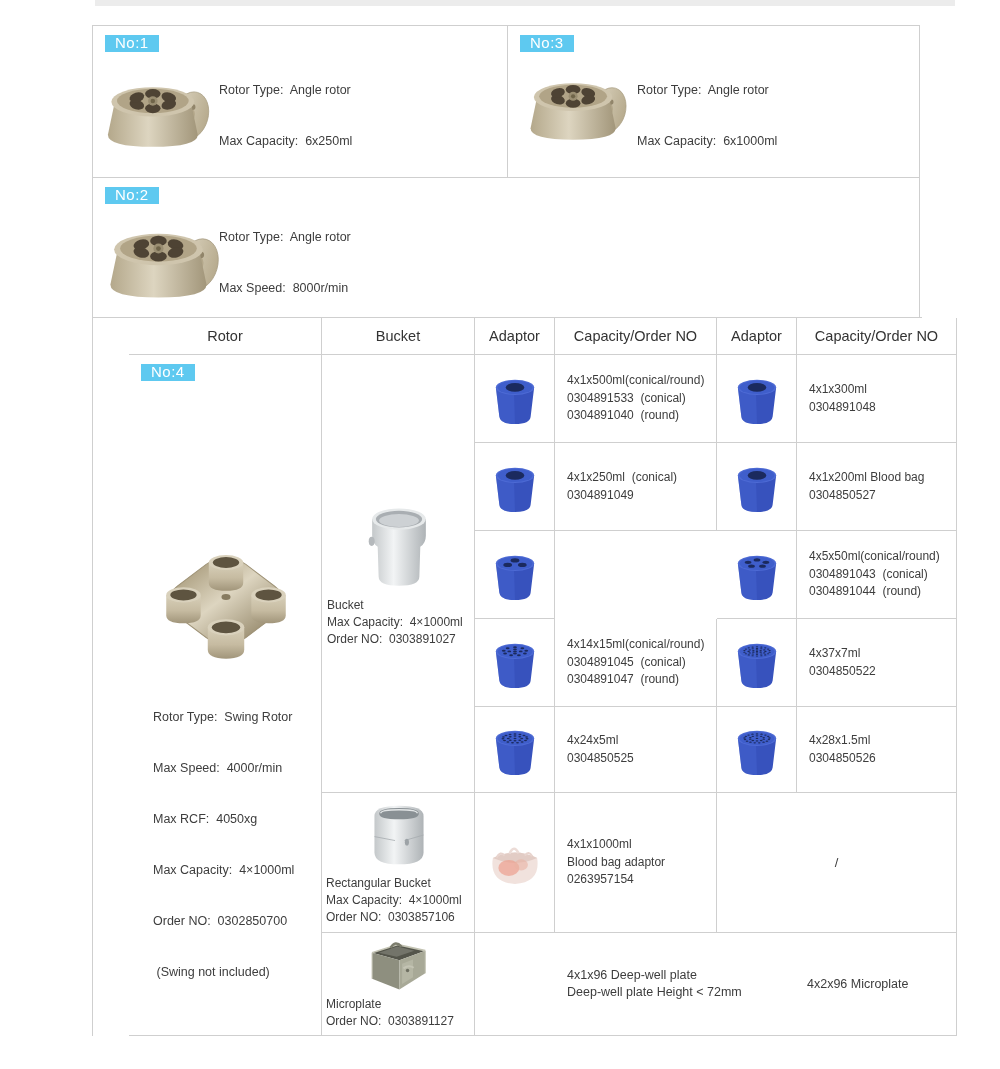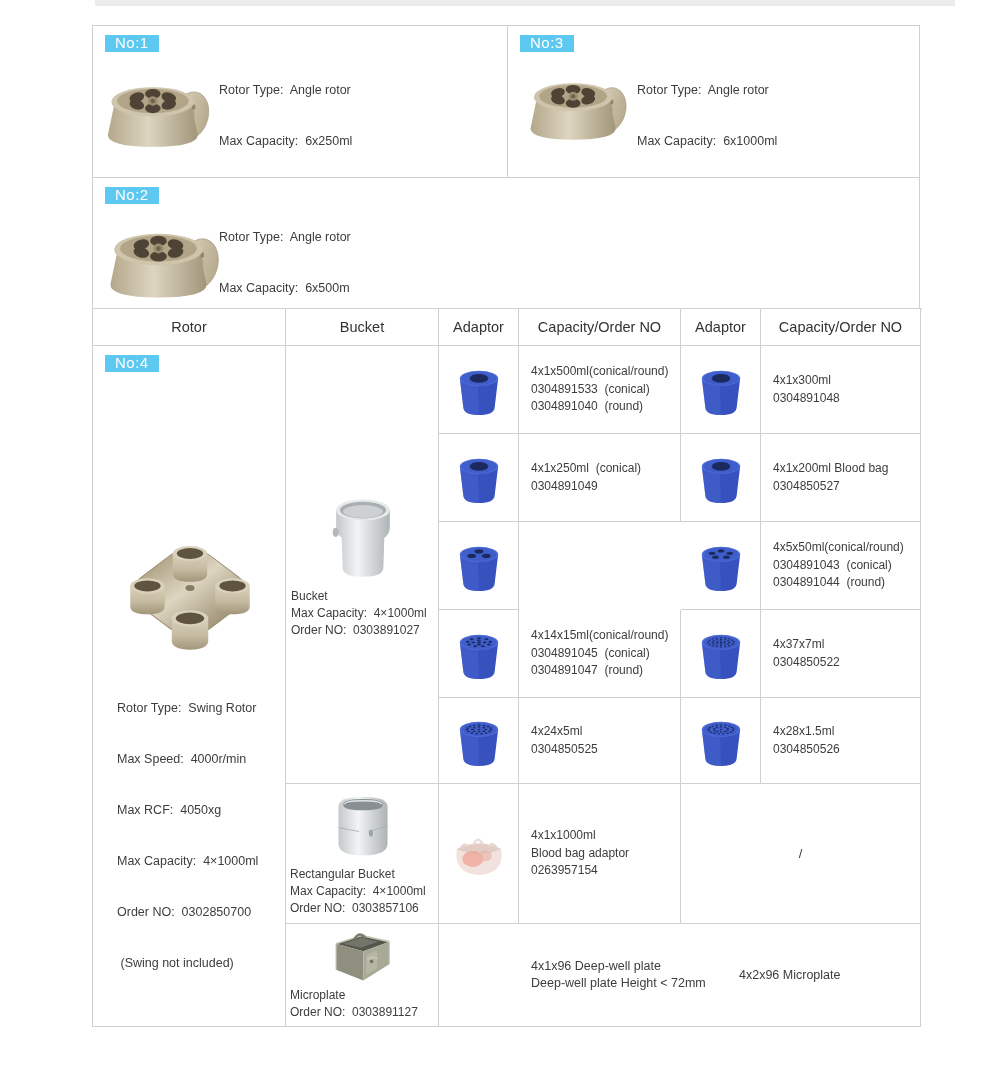--- a/index.html
+++ b/index.html
@@ -8,33 +8,33 @@
   .top-bar { position:absolute; left:95px; top:0; width:860px; height:6px; background:#ececec; }
   .info-box { position:absolute; border:1px solid #cfcfcf; background:#fff; }
   #box-no1 { left:92px; top:25px; width:416px; height:153px; }
   #box-no3 { left:507px; top:25px; width:413px; height:153px; }
   #box-no2 { left:92px; top:177px; width:828px; height:148px; }
   .badge { position:absolute; left:12px; top:9px; background:#5ec9f0; color:#fff; font-size:15px; line-height:14px; padding:1px 10px 2px; letter-spacing:.5px; }
   .specs { position:absolute; font-size:12.5px; line-height:17px; white-space:pre-wrap; }
   .pic { position:absolute; }
   .pic svg { width:100%; height:100%; display:block; }
 
-  .spec-table { position:absolute; left:92px; top:308px; width:830px;
+  .spec-table { position:absolute; left:92px; top:317px; width:830px;
     border-top:1px solid #cfcfcf; border-left:1px solid #cfcfcf;
     display:grid; grid-template-columns:193px 153px 80px 162px 80px 160px;
-    grid-template-rows:37px 88px 88px 88px 88px 86px 140px 103px; background:#fff; }
+    grid-template-rows:37px 88px 88px 88px 88px 86px 140px 103px; background:#fff;padding-left:36px; }
   .cell { border-right:1px solid #cfcfcf; border-bottom:1px solid #cfcfcf; position:relative;
     display:flex; align-items:center; justify-content:center; }
   .cell.hdr { font-size:14.5px; color:#333; }
   .cell.blk { display:block; }
   .cap { justify-content:flex-start; padding-left:12px; font-size:12px; line-height:17.5px; white-space:pre-wrap; }
   .adapter-icon { width:58px; height:58px; }
   .bucket-txt { position:absolute; font-size:12px; line-height:17px; white-space:pre-wrap; }
   .slash-cell { font-size:13px; }
-  .plate-cell { justify-content:flex-start; padding-left:92px; font-size:12.5px; }
+  .plate-cell { justify-content:flex-start; padding-left:92px; font-size:12.5px;gap:32px; }
   .plate-left { width:208px; white-space:pre-wrap; line-height:17.5px; }
 </style>
 </head>
 <body>
 
 <svg width="0" height="0" style="position:absolute" aria-hidden="true">
   <defs>
     <linearGradient id="gMetalH" x1="0" y1="0" x2="1" y2="0">
       <stop offset="0" stop-color="#b4a88b"></stop>
         <stop offset="0.45" stop-color="#ddd5c0"></stop>
@@ -176,21 +176,20 @@
 
 <section class="info-box" id="box-no2">
   <span class="badge">No:2</span>
   <div class="pic" style="left:10px;top:28px;width:122px;height:98px;">
     <svg viewBox="0 0 132 104">
         <use href="#sym-angle-rotor"></use>
       </svg>
   </div>
   <div class="specs" style="left:126px;top:17px;width:580px;">
     <div>Rotor Type:  Angle rotor</div>
-    <div>Max Capacity:  6x500m</div>
     <div>Max Speed:  8000r/min</div>
     <div>Max RCF:  11620xg</div>
     <div>Order NO:  0301802000</div>
     <div>Adapter:  78x1.5ml, 60x5ml, 42x10ml, 42x15ml (conical), 18x30ml, 12x50ml (conical/round), 6x100ml, 6x250ml</div>
   </div>
 </section>
 
 <div class="spec-table">
   <div class="cell hdr">Rotor</div>
   <div class="cell hdr">Bucket</div>

